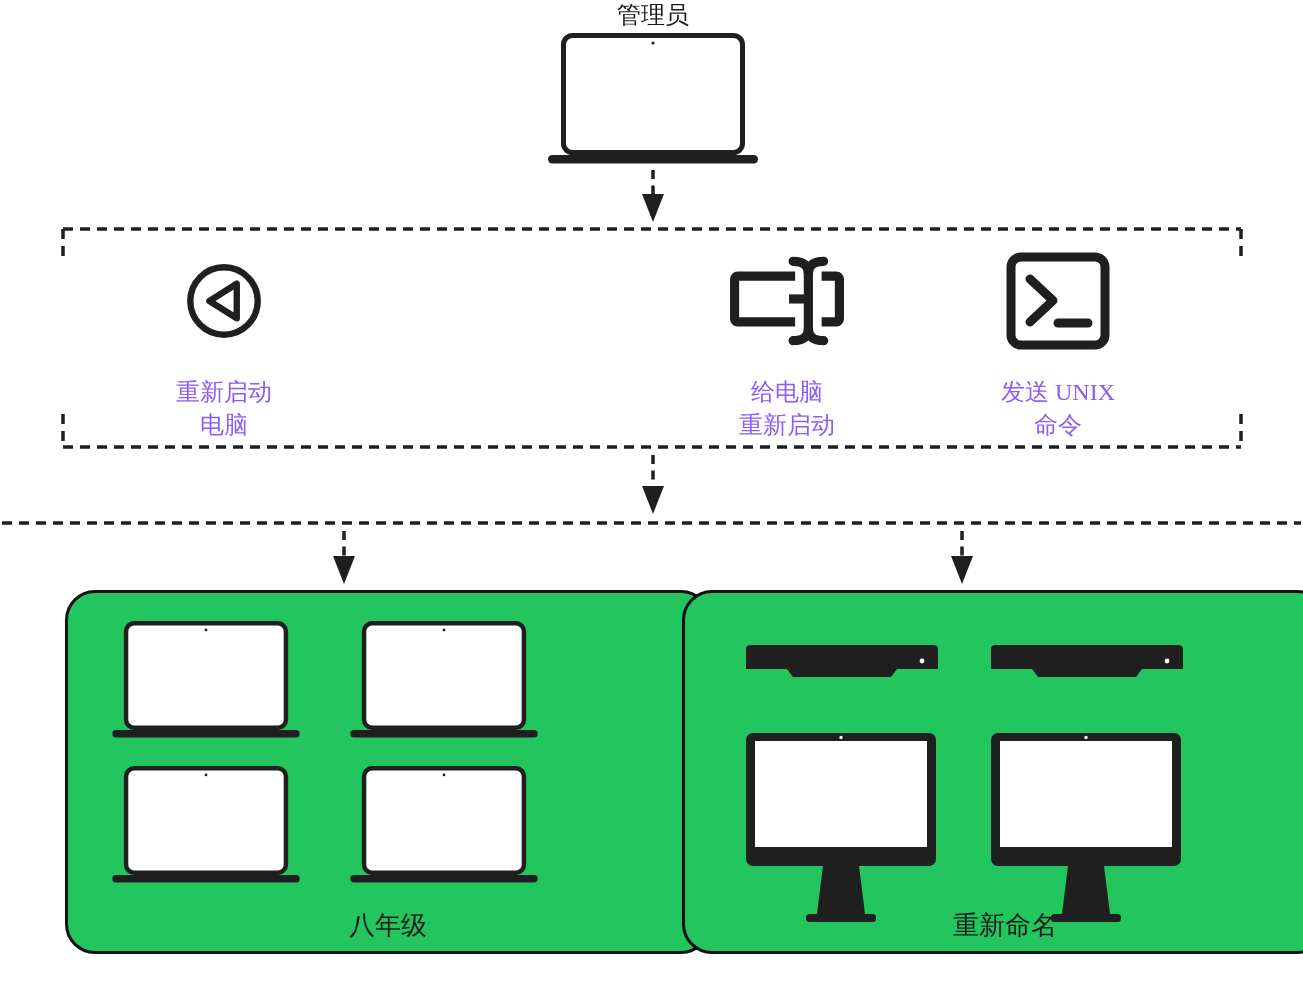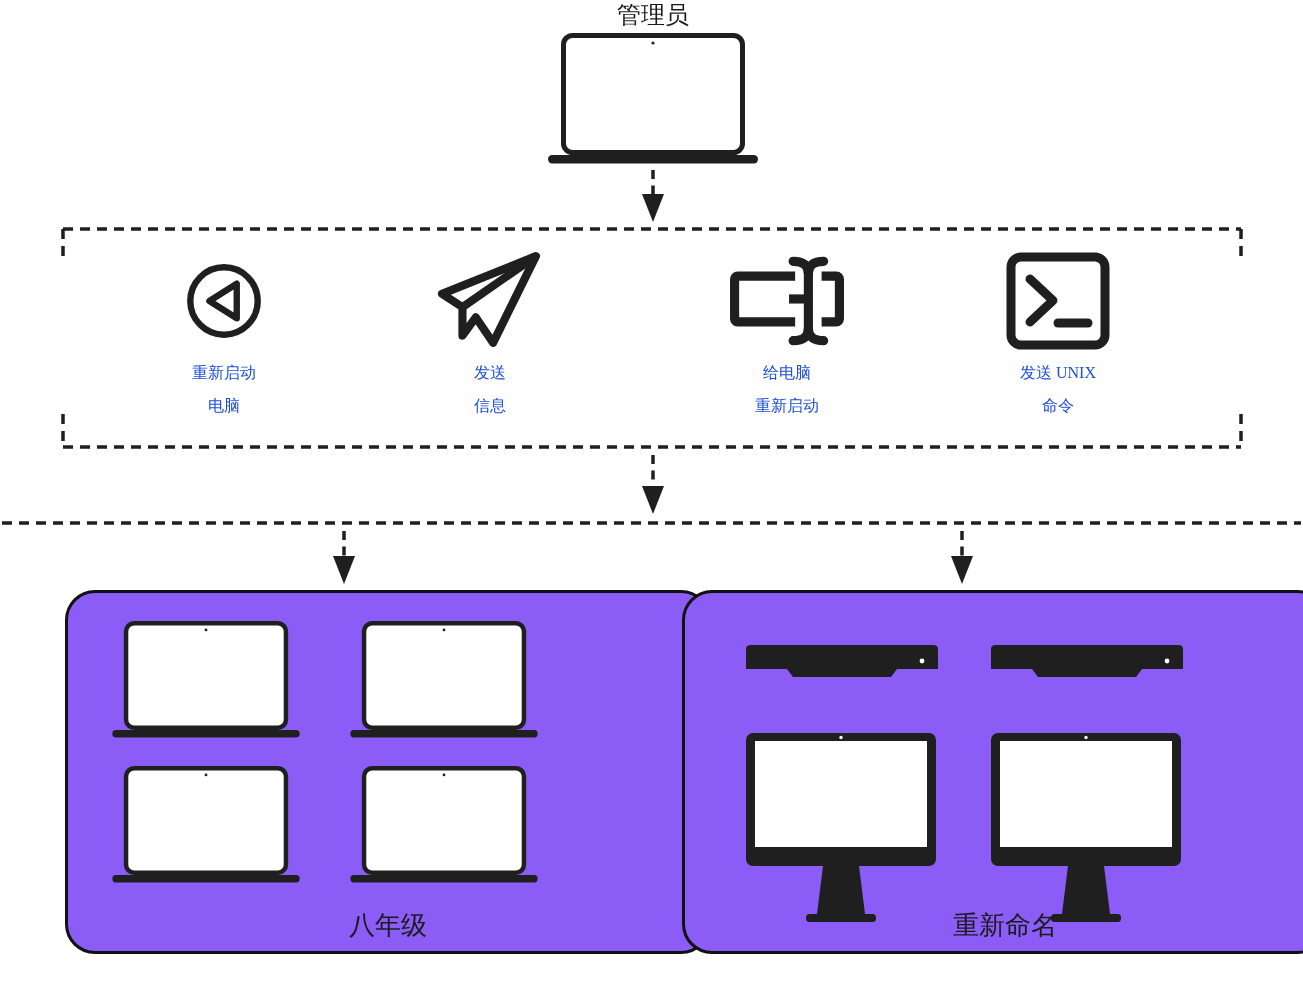--- a/index.html
+++ b/index.html
@@ -9,24 +9,24 @@
   }
   .abs{position:absolute;}
   .admin-label{
     left:503px;top:0px;width:300px;text-align:center;
     font-size:24px;line-height:30px;color:#1a1a1a;
   }
   .connectors{left:0;top:0;width:1303px;height:987px;pointer-events:none;}
   .action-item{top:250px;width:220px;text-align:center;}
   .action-item .icon-slot{height:102px;display:flex;align-items:center;justify-content:center;}
   .action-label{
-    margin-top:4px;font-size:16px;line-height:33px;white-space:pre-line;color:#1d4ed8;
+    margin-top:24px;font-size:24px;line-height:33px;white-space:pre-line;color:#8b5cf6;
   }
   .group-box{
-    width:646px;height:364px;border:3px solid #111;border-radius:30px;background:#8b5cf6;
+    width:646px;height:364px;border:3px solid #111;border-radius:30px;background:#22c55e;
     box-sizing:border-box;
   }
   .group-label{
     position:absolute;left:0;top:315px;width:100%;text-align:center;
     font-size:26px;color:#1a1a1a;
   }
   .device{position:absolute;}
 </style>
 </head>
 <body>
@@ -89,30 +89,20 @@
     <div class="icon-slot">
       <svg width="82" height="82" viewBox="0 0 90 90" fill="none">
         <circle cx="45" cy="45" r="37" stroke="#1f1f1f" stroke-width="7"></circle>
         <path d="M59 26 V64 L29 45 Z" stroke="#1f1f1f" stroke-width="7" stroke-linejoin="round"></path>
       </svg>
     </div>
     <div class="action-label">重新启动
 电脑</div>
   </div>
 
-  <div class="abs action-item" style="left:380px">
-    <div class="icon-slot">
-      <svg width="116" height="102" viewBox="0 0 110 100" fill="none">
-        <path d="M100 6 L8 43 L28 56 L28 84 L41 66 L58 91 Z" fill="#fff" stroke="#1f1f1f" stroke-width="8" stroke-linejoin="round"></path>
-        <path d="M28 56 L100 6" stroke="#1f1f1f" stroke-width="8" stroke-linejoin="round"></path>
-      </svg>
-    </div>
-    <div class="action-label">发送
-信息</div>
-  </div>
 
   <div class="abs action-item" style="left:677px">
     <div class="icon-slot">
       <svg width="114" height="90" viewBox="0 0 112 88" fill="none">
         <rect x="4.5" y="19.5" width="103" height="45" rx="3" stroke="#1f1f1f" stroke-width="9"></rect>
         <line x1="77" y1="-2" x2="77" y2="90" stroke="#fff" stroke-width="26"></line>
         <line x1="77" y1="12" x2="77" y2="76" stroke="#1f1f1f" stroke-width="9"></line>
         <path d="M62 5 C72 5 77 9 77 17 M92 5 C82 5 77 9 77 17 M62 83 C72 83 77 79 77 71 M92 83 C82 83 77 79 77 71" stroke="#1f1f1f" stroke-width="9" stroke-linecap="round"></path>
         <line x1="58" y1="42" x2="77" y2="42" stroke="#1f1f1f" stroke-width="9"></line>
       </svg>

